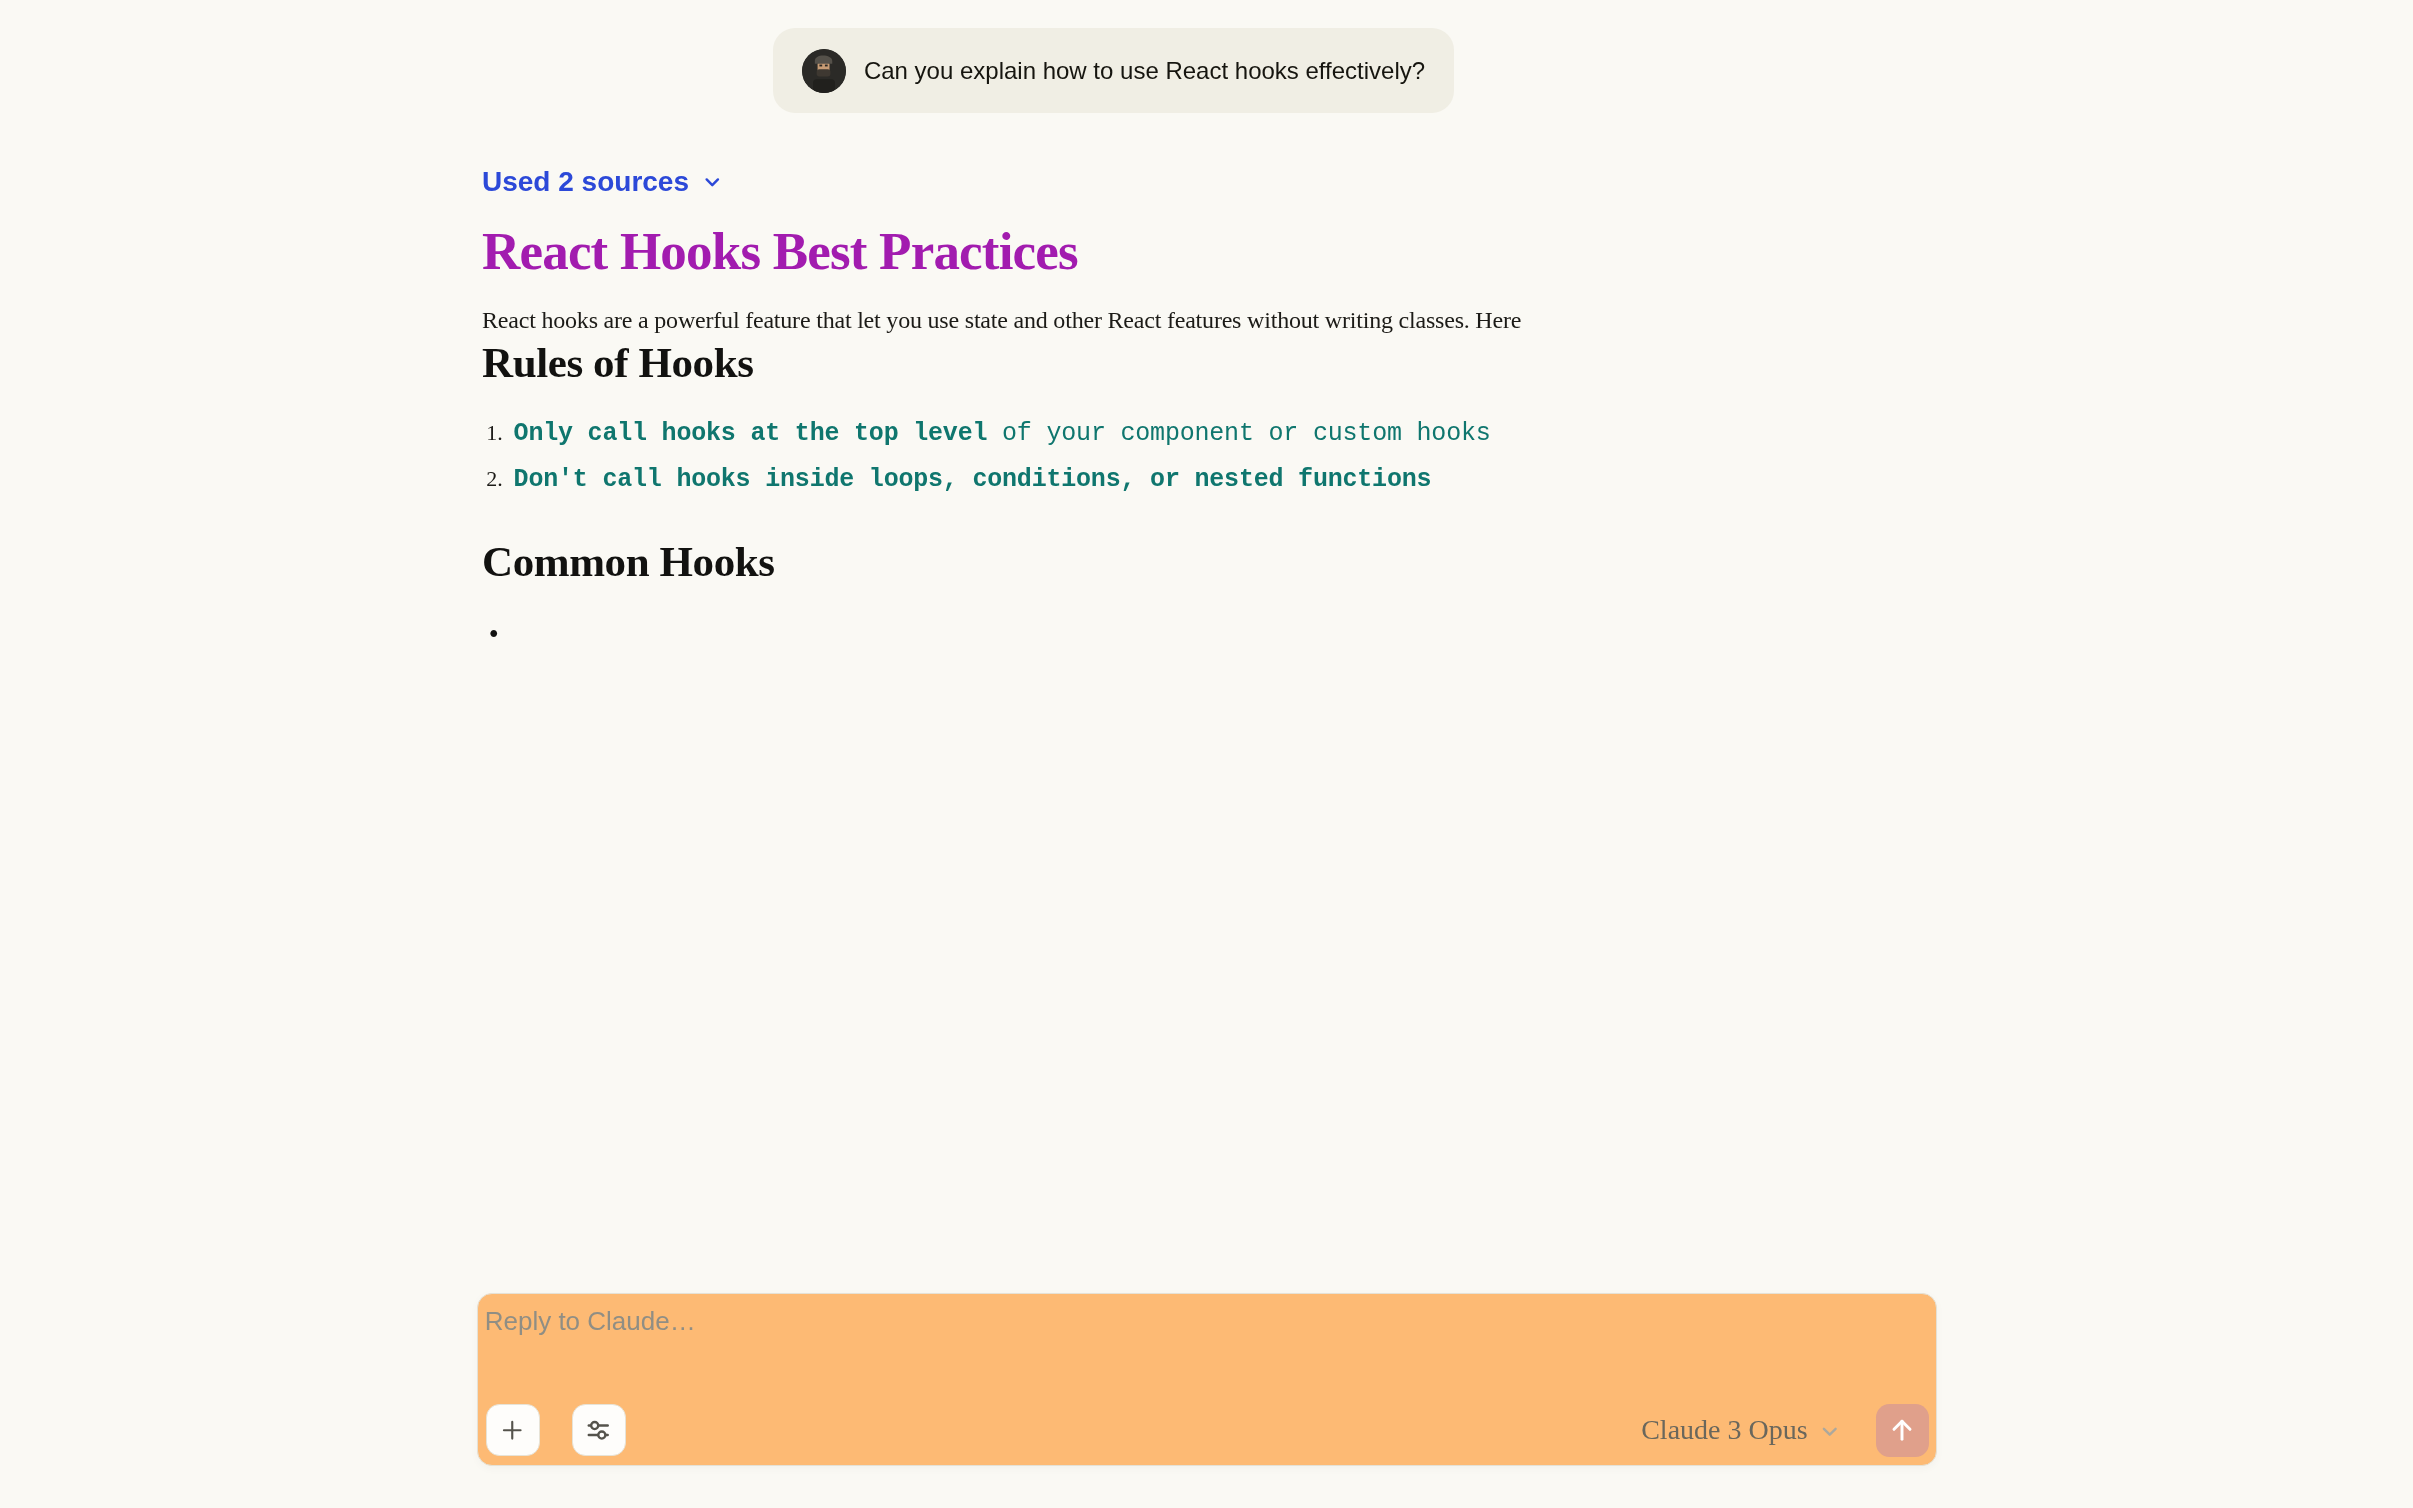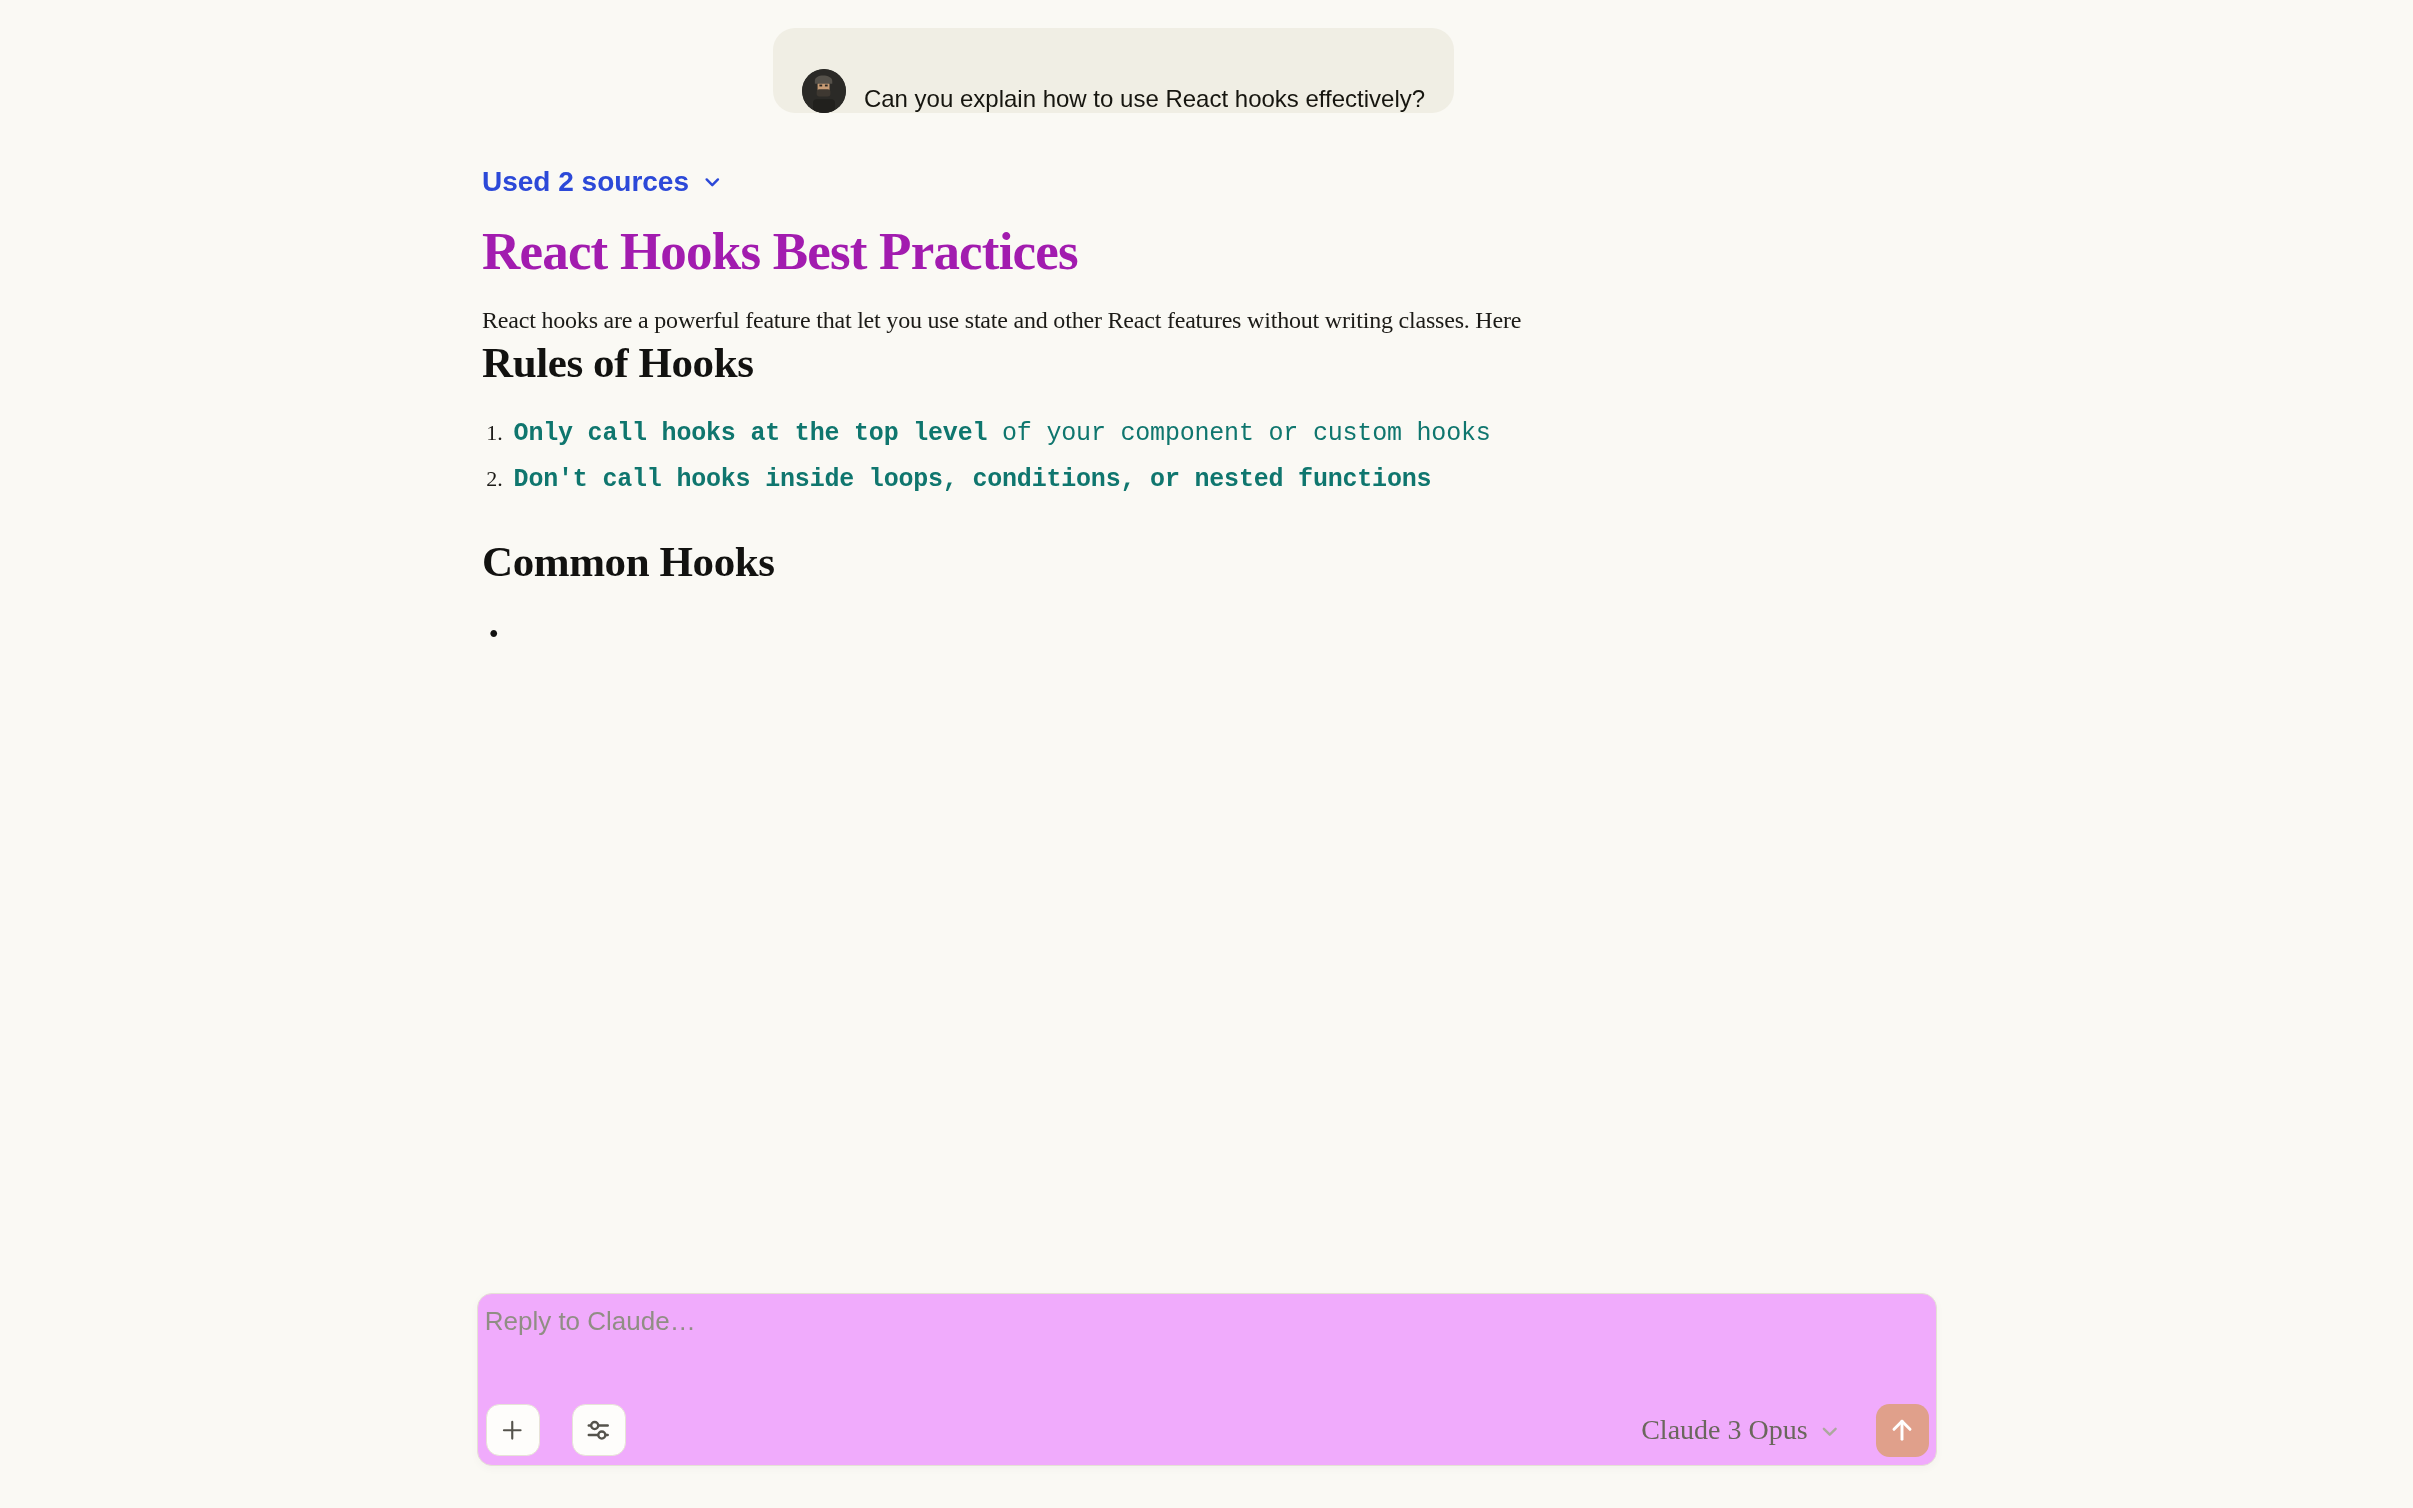--- a/index.html
+++ b/index.html
@@ -11,21 +11,21 @@
     color:#191814;
     overflow:hidden;
   }
 
   
   .user-bubble {
     position:absolute; top:28px; left:773px;
     height:85px;
     background:#F0EEE4;
     border-radius:22px;
-    display:flex; align-items:flex-end;
+    display:flex; align-items:center;
     padding:0 28.5px; gap:18.4px;
   }
   .avatar {
     width:44px; height:44px; border-radius:50%;
     overflow:hidden; background:#2B2A27; flex:0 0 auto;
   }
   .user-text { font-size:24px; color:#16150F; white-space:nowrap; }
 
   
   .content { position:absolute; left:482px; top:166px; width:1257px; }
@@ -74,21 +74,21 @@
   .stream-bullet {
     font-family:"Liberation Serif", serif;
     font-size:28.5px; line-height:28.5px; color:#121210;
     margin-top:35px; padding-left:6.7px;
   }
 
   
   .composer {
     position:absolute; left:477px; top:1293px;
     width:1460px; height:173px;
-    background:#f0abfc;
+    background:#fdba74;
     border:1.7px solid #E5E1D5;
     border-radius:15px;
     box-shadow:0 2.5px 8.4px rgba(0,0,0,0.03);
   }
   .composer textarea {
     position:absolute; top:5px; left:6.7px; right:6.7px; height:92px;
     background:transparent; border:none; outline:none; resize:none;
     font-family:"Liberation Sans", sans-serif;
     font-size:26px; line-height:35px; color:#3a382f;
     padding:5px 0 0 0;

